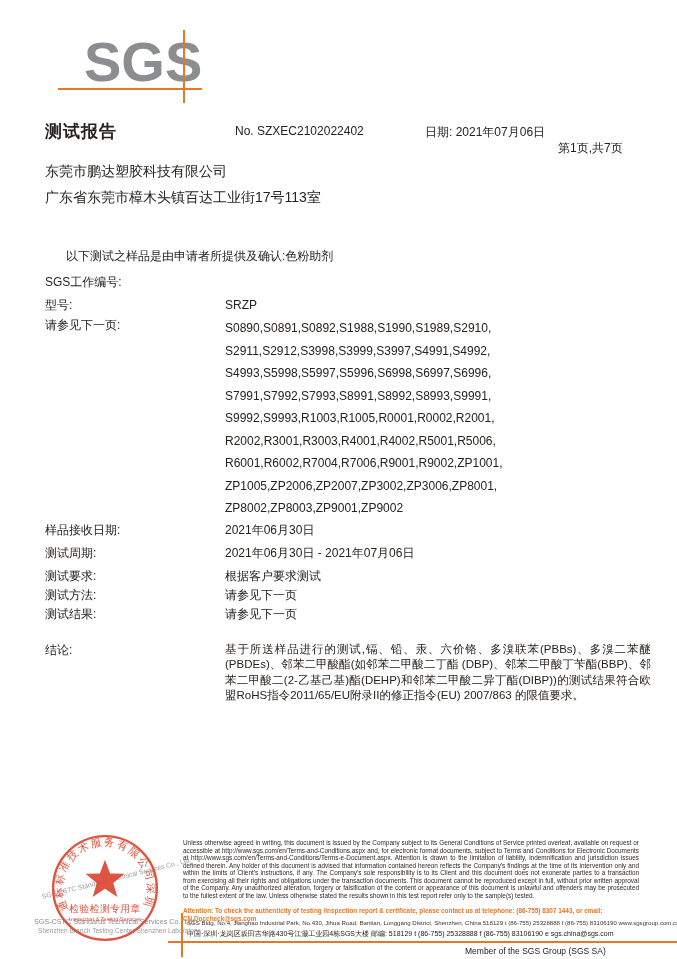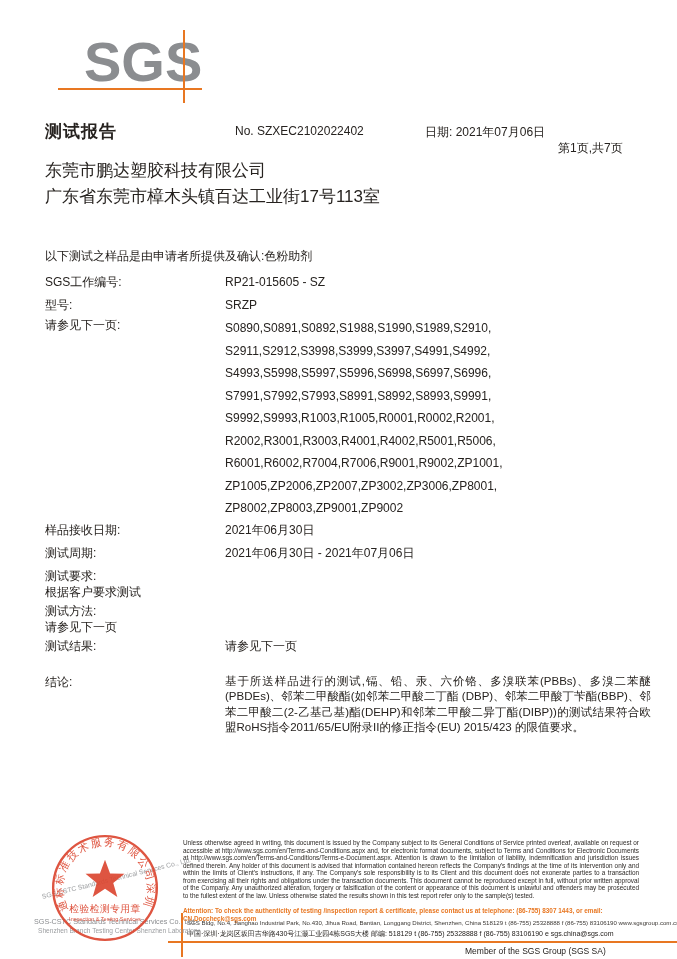--- a/index.html
+++ b/index.html
@@ -10,28 +10,28 @@
              color:#8b8d90;letter-spacing:0px;font-family:"Liberation Sans",sans-serif;}
   .logo-hline{position:absolute;left:58px;top:88px;width:144px;height:2px;background:#e87722;}
   .logo-vline{position:absolute;left:183px;top:30px;width:2px;height:73px;background:#e87722;}
   
   .title-row{position:absolute;left:45px;top:120px;width:600px;height:22px;}
   .doc-title{position:absolute;left:0;top:0;font-size:17px;font-weight:bold;letter-spacing:1px;}
   .report-no{position:absolute;left:190px;top:4px;font-size:12px;}
   .date-txt{position:absolute;left:380px;top:4px;font-size:12px;}
   .page-info{position:absolute;left:513px;top:20px;font-size:12px;}
   
-  .company-block{position:absolute;left:45px;top:158px;font-size:17px;line-height:26px;color:#26221f;}
+  .company-block{position:absolute;left:45px;top:158px;font-size:14px;line-height:26px;color:#26221f;}
   
   .content{position:absolute;left:45px;top:248px;width:606px;font-size:12px;line-height:16px;}
-  .intro{margin-bottom:10px;}
+  .intro{margin-bottom:10px;margin-left:21px;}
   .row{display:flex;align-items:flex-start;justify-content:space-between;}
   .row .lbl{width:180px;flex-shrink:0;}
   .row .val{flex:1;}
-  .mb7{margin-bottom:7px;} .mb6{margin-bottom:4px;} .mb3{margin-bottom:3px;flex-direction:column;}
+  .mb7{margin-bottom:7px;} .mb6{margin-bottom:4px;} .mb3{margin-bottom:3px;}
   .mb12{margin-bottom:20px;} .mb2{margin-bottom:2px;}
   .ref-line{display:block;line-height:22.5px;}
   .conclusion-val{font-size:11.5px;line-height:15.5px;text-align:justify;}
   
   .disclaimer{position:absolute;left:183px;top:839px;width:456px;font-size:6.4px;line-height:7.55px;
               text-align:justify;color:#2e2a27;}
   .attention{position:absolute;left:183px;top:907px;width:460px;font-size:6.4px;line-height:7.6px;
              font-weight:bold;color:#e87722;}
   .addr-vline{position:absolute;left:181px;top:913px;width:2px;height:44px;background:#e87722;}
   .addr1{position:absolute;left:187px;top:919px;width:470px;font-size:6.1px;color:#3c3834;white-space:nowrap;}
@@ -65,21 +65,20 @@
   <div class="company-block">
     <div>东莞市鹏达塑胶科技有限公司</div>
     <div>广东省东莞市樟木头镇百达工业街17号113室</div>
   </div>
 
   <div class="content">
     <div class="intro">以下测试之样品是由申请者所提供及确认:色粉助剂</div>
 
     <div class="row mb7">
       <span class="lbl">SGS工作编号:</span>
-      <span class="val">RP21-015605 - SZ</span>
     </div>
 
     <div class="row mb6">
       <span class="lbl">型号:</span>
       <span class="val">SRZP</span>
     </div>
 
     <div class="row mb2">
       <span class="lbl">请参见下一页:</span>
       <span class="val">
@@ -115,21 +114,21 @@
       <span class="val">请参见下一页</span>
     </div>
 
     <div class="row mb12">
       <span class="lbl">测试结果:</span>
       <span class="val">请参见下一页</span>
     </div>
 
     <div class="row">
       <span class="lbl">结论:</span>
-      <span class="val conclusion-val">基于所送样品进行的测试,镉、铅、汞、六价铬、多溴联苯(PBBs)、多溴二苯醚(PBDEs)、邻苯二甲酸酯(如邻苯二甲酸二丁酯 (DBP)、邻苯二甲酸丁苄酯(BBP)、邻苯二甲酸二(2-乙基己基)酯(DEHP)和邻苯二甲酸二异丁酯(DIBP))的测试结果符合欧盟RoHS指令2011/65/EU附录II的修正指令(EU) 2015/423 的限值要求。</span>
+      <span class="val conclusion-val">基于所送样品进行的测试,镉、铅、汞、六价铬、多溴联苯(PBBs)、多溴二苯醚(PBDEs)、邻苯二甲酸酯(如邻苯二甲酸二丁酯 (DBP)、邻苯二甲酸丁苄酯(BBP)、邻苯二甲酸二(2-乙基己基)酯(DEHP)和邻苯二甲酸二异丁酯(DIBP))的测试结果符合欧盟RoHS指令2011/65/EU附录II的修正指令(EU) 2007/863 的限值要求。</span>
     </div>
   </div>
 
   <div class="disclaimer">Unless otherwise agreed in writing, this document is issued by the Company subject to its General Conditions of Service printed overleaf, available on request or accessible at http://www.sgs.com/en/Terms-and-Conditions.aspx and, for electronic format documents, subject to Terms and Conditions for Electronic Documents at http://www.sgs.com/en/Terms-and-Conditions/Terms-e-Document.aspx. Attention is drawn to the limitation of liability, indemnification and jurisdiction issues defined therein. Any holder of this document is advised that information contained hereon reflects the Company's findings at the time of its intervention only and within the limits of Client's instructions, if any. The Company's sole responsibility is to its Client and this document does not exonerate parties to a transaction from exercising all their rights and obligations under the transaction documents. This document cannot be reproduced except in full, without prior written approval of the Company. Any unauthorized alteration, forgery or falsification of the content or appearance of this document is unlawful and offenders may be prosecuted to the fullest extent of the law. Unless otherwise stated the results shown in this test report refer only to the sample(s) tested.</div>
   <div class="attention">Attention: To check the authenticity of testing /inspection report &amp; certificate, please contact us at telephone: (86-755) 8307 1443, or email: CN.Doccheck@sgs.com</div>
   <div class="addr-vline"></div>
   <div class="addr1">SGS Bldg, No.4, Jianghao Industrial Park, No.430, Jihua Road, Bantian, Longgang District, Shenzhen, China 518129    t (86-755) 25328888    f (86-755) 83106190    www.sgsgroup.com.cn</div>
   <div class="addr2">中国·深圳·龙岗区坂田吉华路430号江灏工业园4栋SGS大楼    邮编: 518129    t (86-755) 25328888    f (86-755) 83106190    e sgs.china@sgs.com</div>
   <div class="foot-hline"></div>
   <div class="member">Member of the SGS Group (SGS SA)</div>

